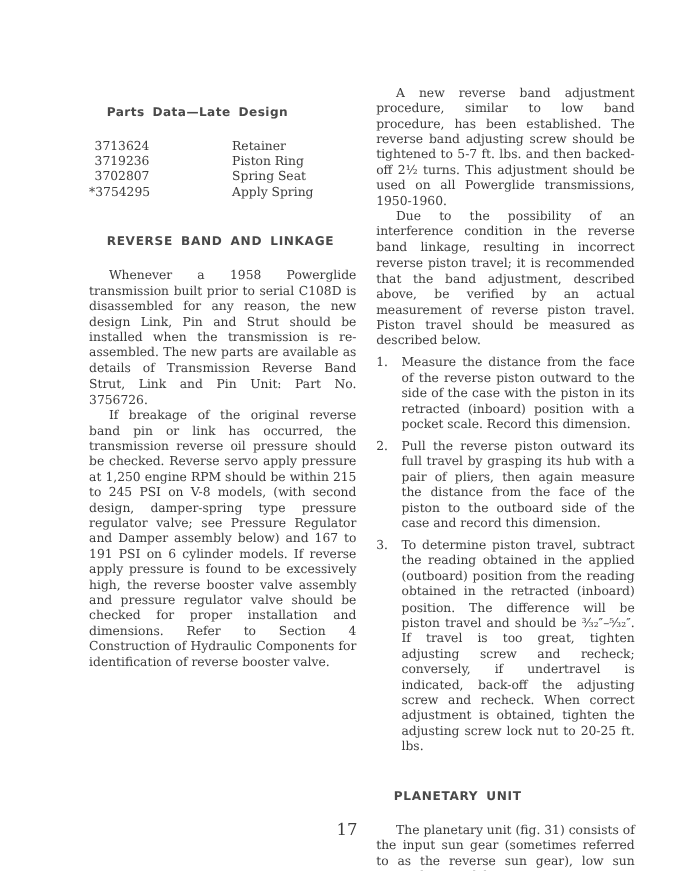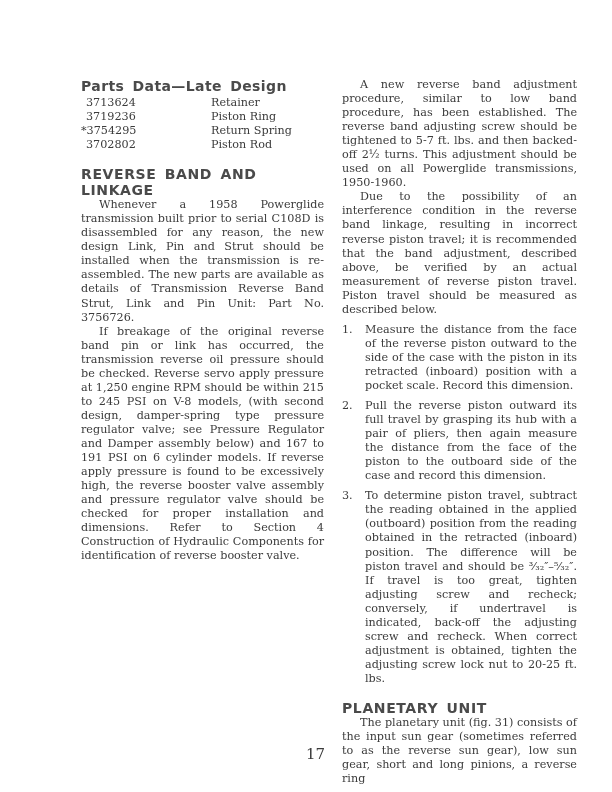--- a/index.html
+++ b/index.html
@@ -6,22 +6,22 @@
   body {
     width: 612px; height: 792px; background: #ffffff; position: relative; overflow: hidden;
     color: #3b3b3b;
     font-family: "DejaVu Serif", "Liberation Serif", serif;
   }
   .col { position: absolute; top: 78px; width: 243px; font-size: 11.2px; line-height: 14.05px; }
   .col.left { left: 81px; }
   .col.right { left: 342px; width: 235px; }
   .sec-head {
     font-family: "DejaVu Sans", "Liberation Sans", sans-serif;
-    font-weight: bold; font-size: 14px; color: #4a4a4a; letter-spacing: 0.4px;
-    margin: 0; line-height: 16px; word-spacing: 3px;
+    font-weight: bold; font-size: 11px; color: #4a4a4a; letter-spacing: 0.4px;
+    margin: 16px; line-height: 16px; word-spacing: 3px;
   }
   .sec-head.upper { letter-spacing: 0.6px; }
   table.parts { border-collapse: collapse; margin: 2px 0 2px 0; font-size: 11.2px; }
   table.parts td { padding: 0; line-height: 14.05px; vertical-align: top; }
   table.parts td.pn { width: 130px; padding-left: 0; }
   .star-pad { display:inline-block; width: 5px; }
   p { margin: 0; text-align: justify; }
   p.indent { text-indent: 18px; }
   .gap { height: 12px; }
   ol.steps { list-style: none; margin: 0; padding: 0; }
@@ -38,26 +38,26 @@
     <tbody>
     <tr>
       <td class="pn"><span class="star-pad"></span><span>3713624</span></td>
       <td>Retainer</td>
     </tr>
     <tr>
       <td class="pn"><span class="star-pad"></span><span>3719236</span></td>
       <td>Piston Ring</td>
     </tr>
     <tr>
-      <td class="pn">*3754295</td>
-      <td>Return Spring</td>
+      <td class="pn"><span class="star-pad"></span><span>3702807</span></td>
+      <td>Spring Seat</td>
     </tr>
     <tr>
-      <td class="pn"><span class="star-pad"></span><span>3702802</span></td>
-      <td>Piston Rod</td>
+      <td class="pn">*3754295</td>
+      <td>Apply Spring</td>
     </tr>
   </tbody>
     </table>
   <div class="gap"></div>
   <h3 class="sec-head upper">REVERSE BAND AND LINKAGE</h3>
   <p class="indent">Whenever a 1958 Powerglide transmission built prior to serial C108D is disassembled for any reason, the new design Link, Pin and Strut should be installed when the transmission is re-assembled. The new parts are available as details of Transmission Reverse Band Strut, Link and Pin Unit: Part No. 3756726.</p>
   <p class="indent">If breakage of the original reverse band pin or link has occurred, the transmission reverse oil pressure should be checked. Reverse servo apply pressure at 1,250 engine RPM should be within 215 to 245 PSI on V-8 models, (with second design, damper-spring type pressure regulator valve; see Pressure Regulator and Damper assembly below) and 167 to 191 PSI on 6 cylinder models. If reverse apply pressure is found to be excessively high, the reverse booster valve assembly and pressure regulator valve should be checked for proper installation and dimensions. Refer to Section 4 Construction of Hydraulic Components for identification of reverse booster valve.</p>
 </div>
 
 <div class="col right">

